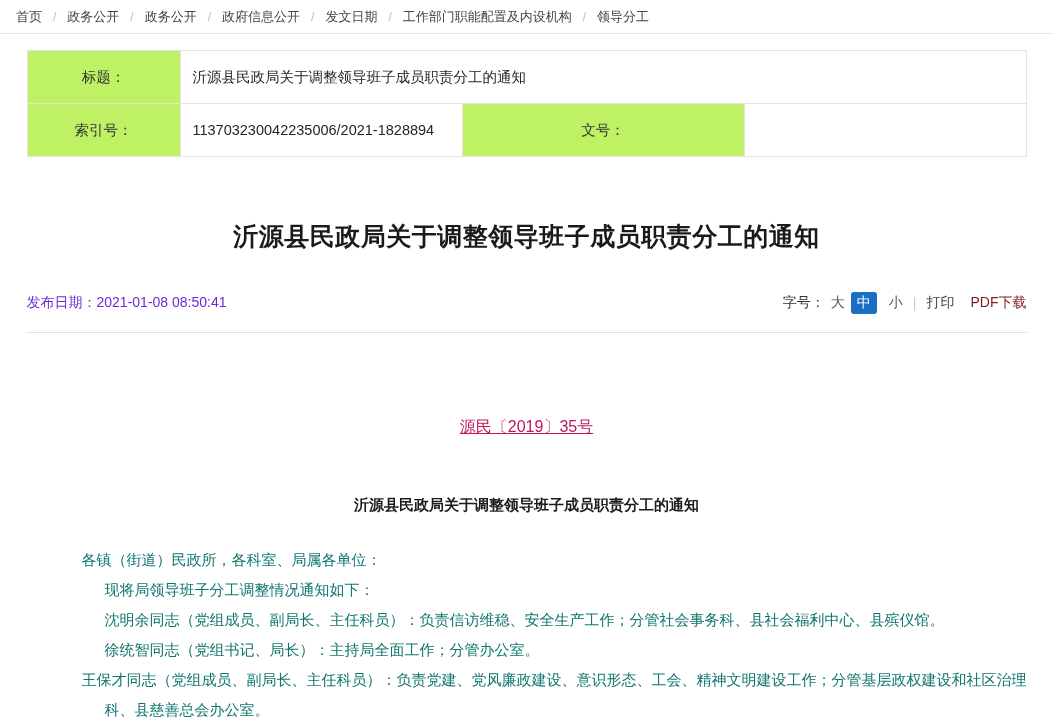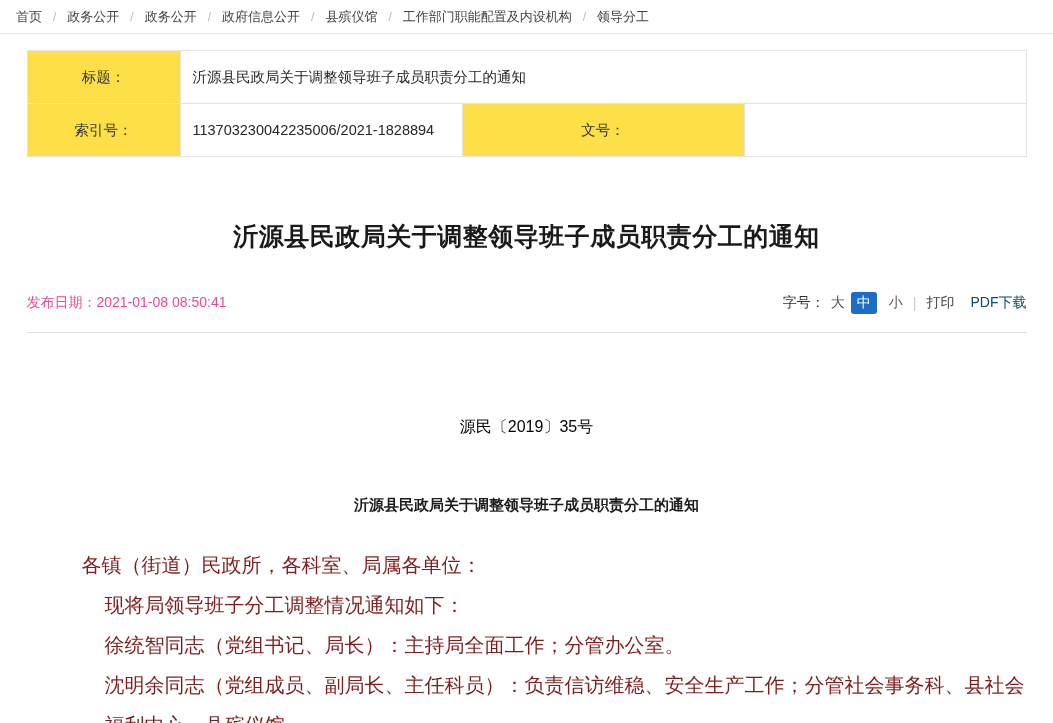--- a/index.html
+++ b/index.html
@@ -54,21 +54,21 @@
     font-size: 14.5px;
   }
   .meta-table td {
     border: 1px solid #e3e3e3;
     height: 40px;
     padding: 6px 12px;
     vertical-align: middle;
     color: #262626;
   }
   .meta-table td.lbl {
-    background: #fde047;
+    background: #bef264;
     text-align: center;
     color: #333333;
     width: 128px;
   }
   .meta-table td.val {
     background: #ffffff;
   }
 
   
   .doc-title {
@@ -86,21 +86,21 @@
     margin-top: 28px;
     height: 42px;
     display: flex;
     align-items: center;
     justify-content: space-between;
     border-bottom: 1px solid #e1e1e1;
     font-size: 14px;
     color: #777777;
     padding-bottom: 8px;
   }
-  .pubdate { color: #ec4899; text-align: center; }
+  .pubdate { color: #6d28d9; text-align: center; }
   .tools {
     display: flex;
     align-items: center;
     font-size: 14px;
     color: #555555;
   }
   .tools .fs-label { color: #333333; margin-left: 26px; }
   .tools .fs {
     margin-left: 6px;
     color: #555555;
@@ -112,53 +112,54 @@
     padding: 2px 6px;
     border-radius: 3px;
     margin: 0 6px;
   }
   .tools .divider {
     margin: 0 10px;
     color: #cccccc;
   }
   .tools .print { color: #444444; cursor: pointer; }
   .tools .pdf {
-    color: #0c4a6e;
+    color: #7f1d1d;
     margin-left: 16px;
     text-decoration: none;
     cursor: pointer;
   }
 
   
   .doc-body {
     margin-top: 78px;
     font-size: 15px;
     line-height: 1.95;
     color: #262626;
   }
   .doc-no {
     text-align: center;
     font-size: 16px;
-    color: #000000;
+    color: #be185d;
     margin-bottom: 48px;
+    text-decoration: underline;
   }
   .body-title {
     text-align: center;
     font-size: 15px;
     font-weight: bold;
     color: #1c1c1c;
     margin-bottom: 26px;
   }
   .para {
     text-indent: 0;
     margin: 0;
     padding-left: 55px;
     line-height: 2.0;
-    font-size: 20px;
-    color: #7f1d1d;
+    font-size: 15px;
+    color: #0f766e;
   }
   .para.indent {
     padding-left: 78px;
   }
   .para.hang {
     padding-left: 78px;
     text-indent: -23px;
   }
 </style>
 </head>
@@ -166,21 +167,21 @@
 
 <div class="breadcrumb">
   <a class="crumb" href="#">首页</a>
   <span class="sep">/</span>
   <a class="crumb" href="#">政务公开</a>
   <span class="sep">/</span>
   <a class="crumb" href="#">政务公开</a>
   <span class="sep">/</span>
   <a class="crumb" href="#">政府信息公开</a>
   <span class="sep">/</span>
-  <a class="crumb" href="#">县殡仪馆</a>
+  <a class="crumb" href="#">发文日期</a>
   <span class="sep">/</span>
   <a class="crumb" href="#">工作部门职能配置及内设机构</a>
   <span class="sep">/</span>
   <a class="crumb" href="#">领导分工</a>
 </div>
 
 <div class="wrap">
 
   <table class="meta-table">
     <tbody>
@@ -212,19 +213,19 @@
       <span class="print">打印</span>
       <a class="pdf" href="#">PDF下载</a>
     </div>
   </div>
 
   <div class="doc-body">
     <div class="doc-no">源民〔2019〕35号</div>
     <div class="body-title">沂源县民政局关于调整领导班子成员职责分工的通知</div>
     <p class="para">各镇（街道）民政所，各科室、局属各单位：</p>
     <p class="para indent">现将局领导班子分工调整情况通知如下：</p>
+    <p class="para indent">沈明余同志（党组成员、副局长、主任科员）：负责信访维稳、安全生产工作；分管社会事务科、县社会福利中心、县殡仪馆。</p>
     <p class="para indent">徐统智同志（党组书记、局长）：主持局全面工作；分管办公室。</p>
-    <p class="para indent">沈明余同志（党组成员、副局长、主任科员）：负责信访维稳、安全生产工作；分管社会事务科、县社会福利中心、县殡仪馆。</p>
     <p class="para hang">王保才同志（党组成员、副局长、主任科员）：负责党建、党风廉政建设、意识形态、工会、精神文明建设工作；分管基层政权建设和社区治理科、县慈善总会办公室。</p>
 
   </div>
 
 </div>
 
 </body></html>

